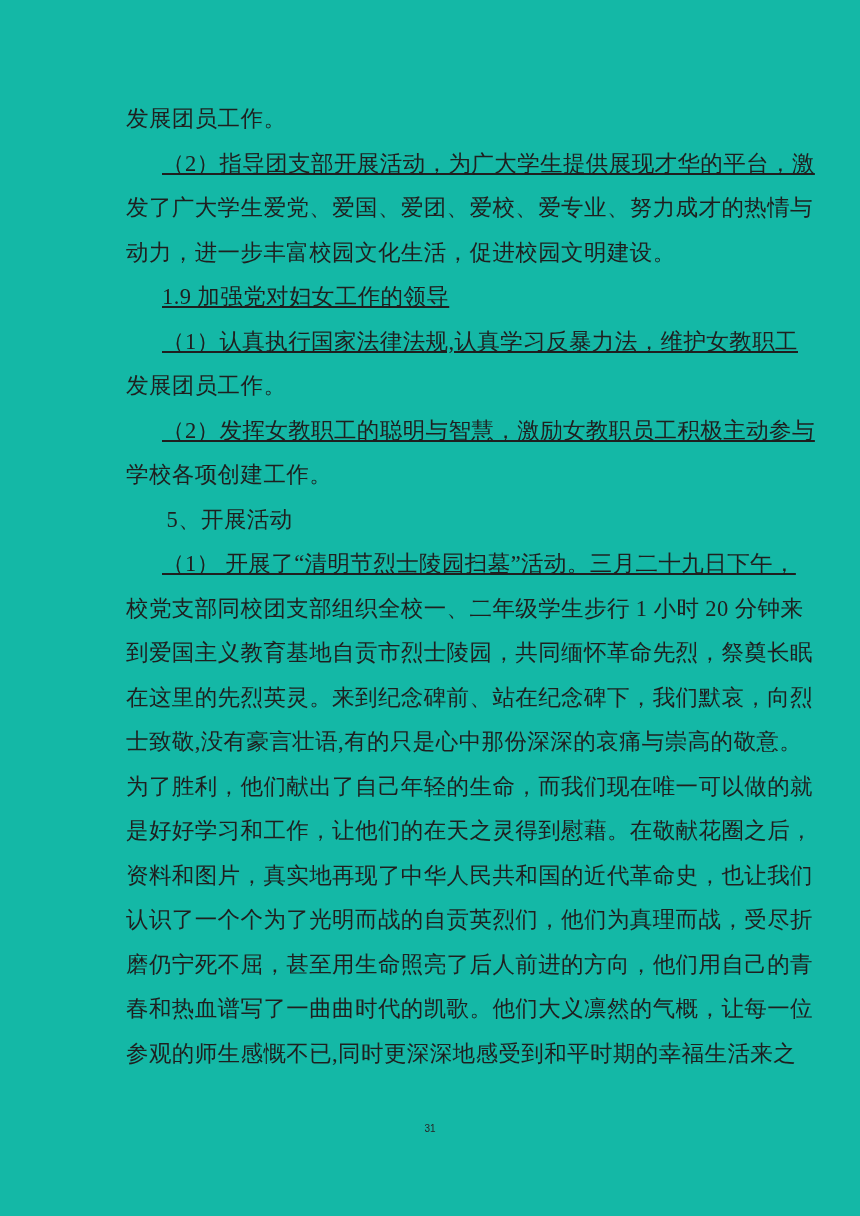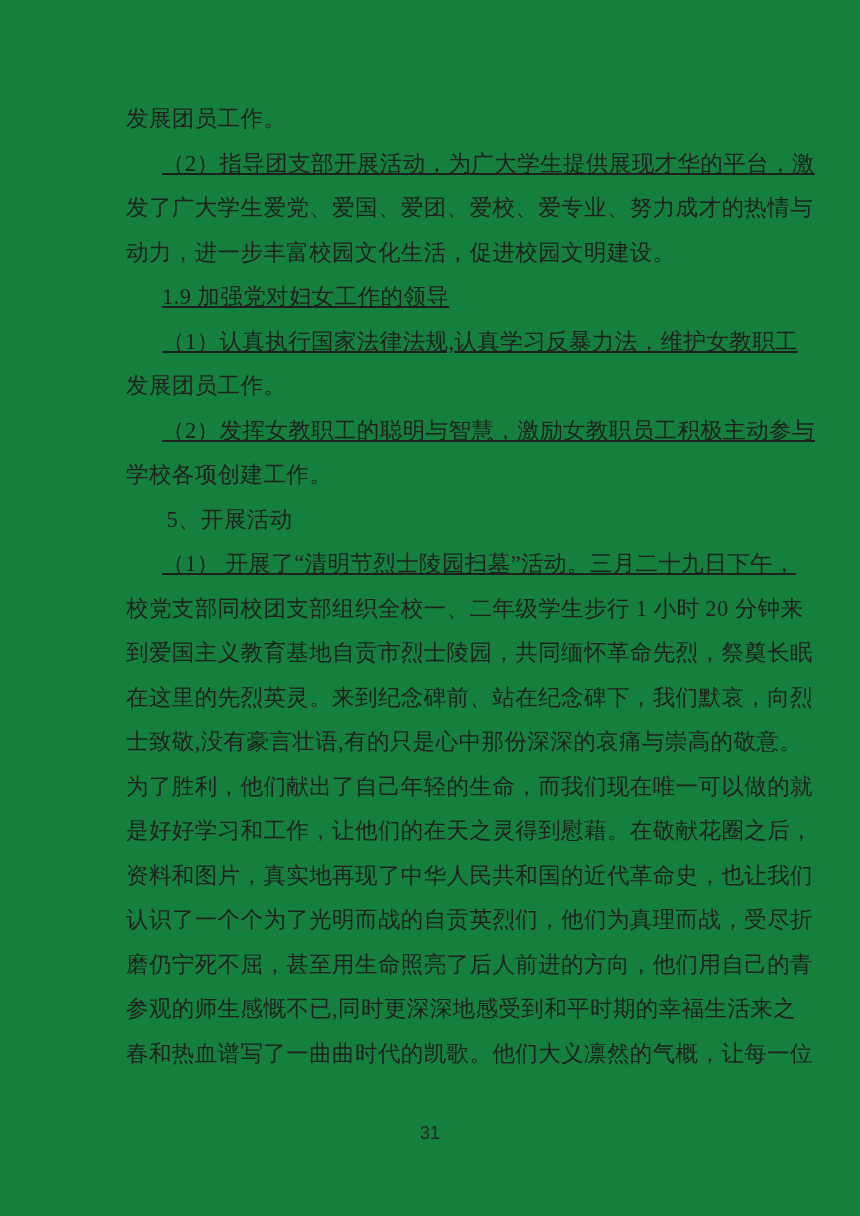--- a/index.html
+++ b/index.html
@@ -4,21 +4,21 @@
 <style>
   html, body {
     margin: 0;
     padding: 0;
     background: #ffffff;
   }
   .page {
     position: relative;
     width: 860px;
     height: 1216px;
-    background: #15803d;
+    background: #14b8a6;
     overflow: hidden;
     font-family: "Liberation Serif", "DejaVu Serif", serif;
     color: #1f1f1f;
   }
   .text-block {
     position: absolute;
     left: 126px;
     top: 97px;
     width: 618px;
   }
@@ -33,21 +33,21 @@
   .indent-0 { text-indent: 0; }
   .indent-1 { text-indent: 1.6em; text-decoration: underline; }
   .indent-2 { text-indent: 1.8em; }
   .page-number {
     position: absolute;
     top: 1123px;
     left: 0;
     width: 860px;
     text-align: center;
     font-family: "Liberation Sans", "DejaVu Sans", sans-serif;
-    font-size: 18px;
+    font-size: 10px;
     color: #262626;
   }
 </style>
 </head>
 <body>
 
 <div class="page">
   <div class="text-block">
       <div class="line indent-0">发展团员工作。</div>
       <div class="line indent-1">（2）指导团支部开展活动，为广大学生提供展现才华的平台，激</div>
@@ -62,17 +62,17 @@
       <div class="line indent-1">（1） 开展了“清明节烈士陵园扫墓”活动。三月二十九日下午，</div>
       <div class="line indent-0">校党支部同校团支部组织全校一、二年级学生步行 1 小时 20 分钟来</div>
       <div class="line indent-0">到爱国主义教育基地自贡市烈士陵园，共同缅怀革命先烈，祭奠长眠</div>
       <div class="line indent-0">在这里的先烈英灵。来到纪念碑前、站在纪念碑下，我们默哀，向烈</div>
       <div class="line indent-0">士致敬,没有豪言壮语,有的只是心中那份深深的哀痛与崇高的敬意。</div>
       <div class="line indent-0">为了胜利，他们献出了自己年轻的生命，而我们现在唯一可以做的就</div>
       <div class="line indent-0">是好好学习和工作，让他们的在天之灵得到慰藉。在敬献花圈之后，</div>
       <div class="line indent-0">资料和图片，真实地再现了中华人民共和国的近代革命史，也让我们</div>
       <div class="line indent-0">认识了一个个为了光明而战的自贡英烈们，他们为真理而战，受尽折</div>
       <div class="line indent-0">磨仍宁死不屈，甚至用生命照亮了后人前进的方向，他们用自己的青</div>
+      <div class="line indent-0">春和热血谱写了一曲曲时代的凯歌。他们大义凛然的气概，让每一位</div>
       <div class="line indent-0">参观的师生感慨不已,同时更深深地感受到和平时期的幸福生活来之</div>
-      <div class="line indent-0">春和热血谱写了一曲曲时代的凯歌。他们大义凛然的气概，让每一位</div>
     </div>
   <div class="page-number">31</div>
 </div>
 
 </body></html>

